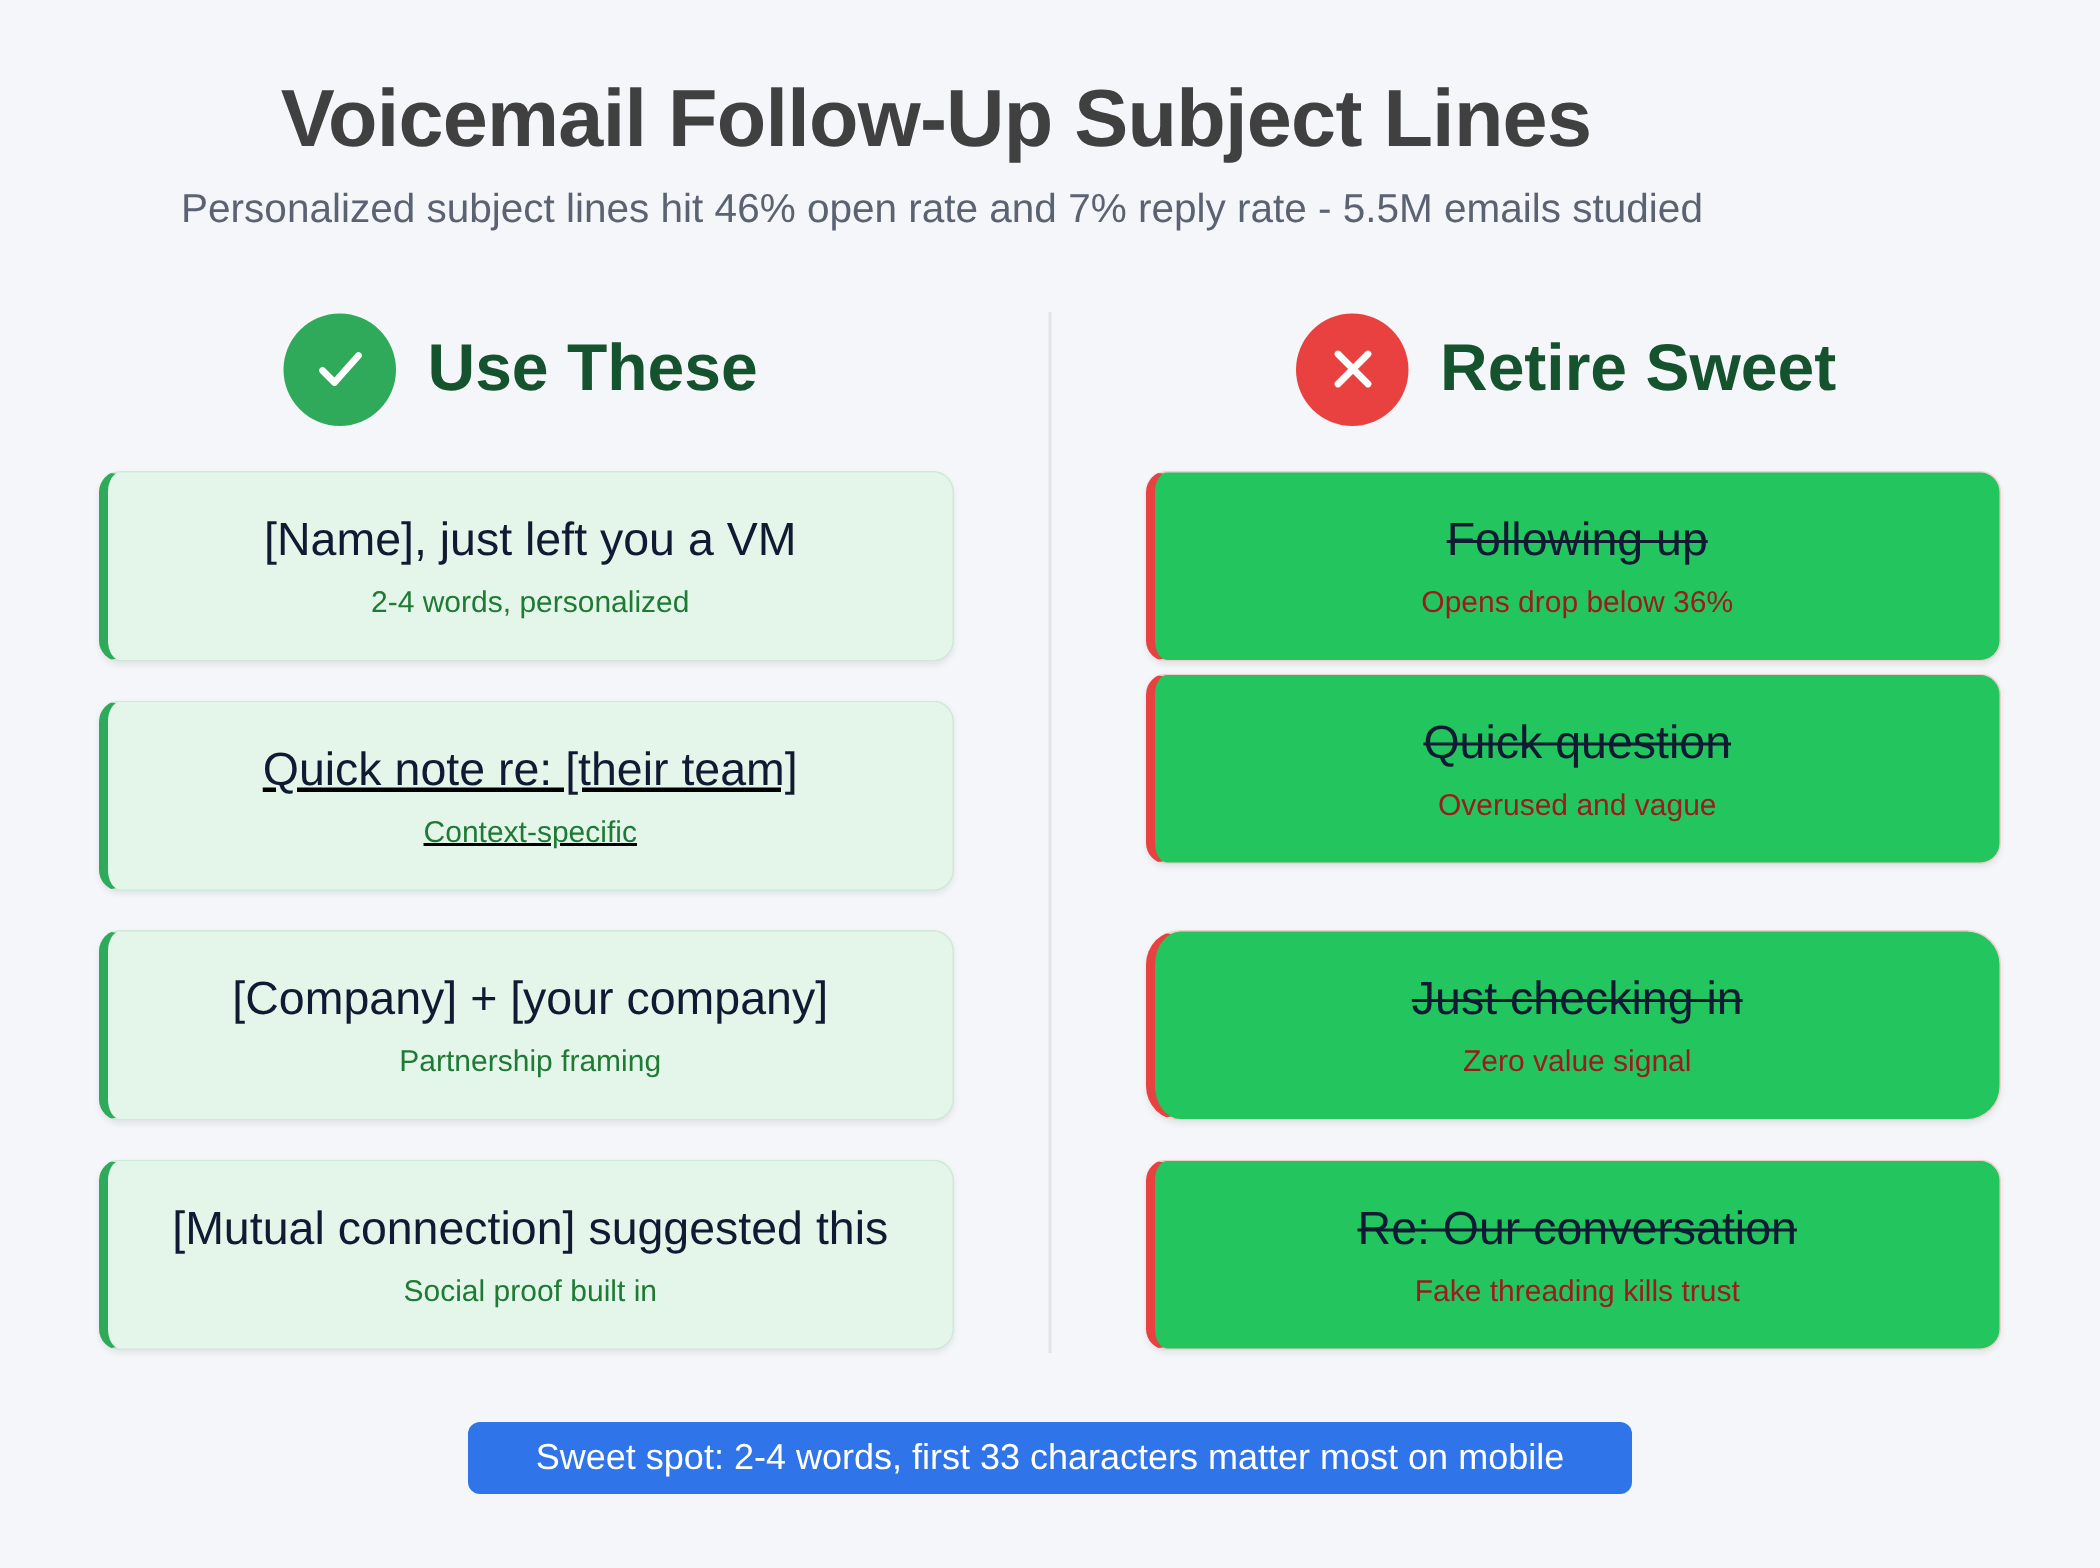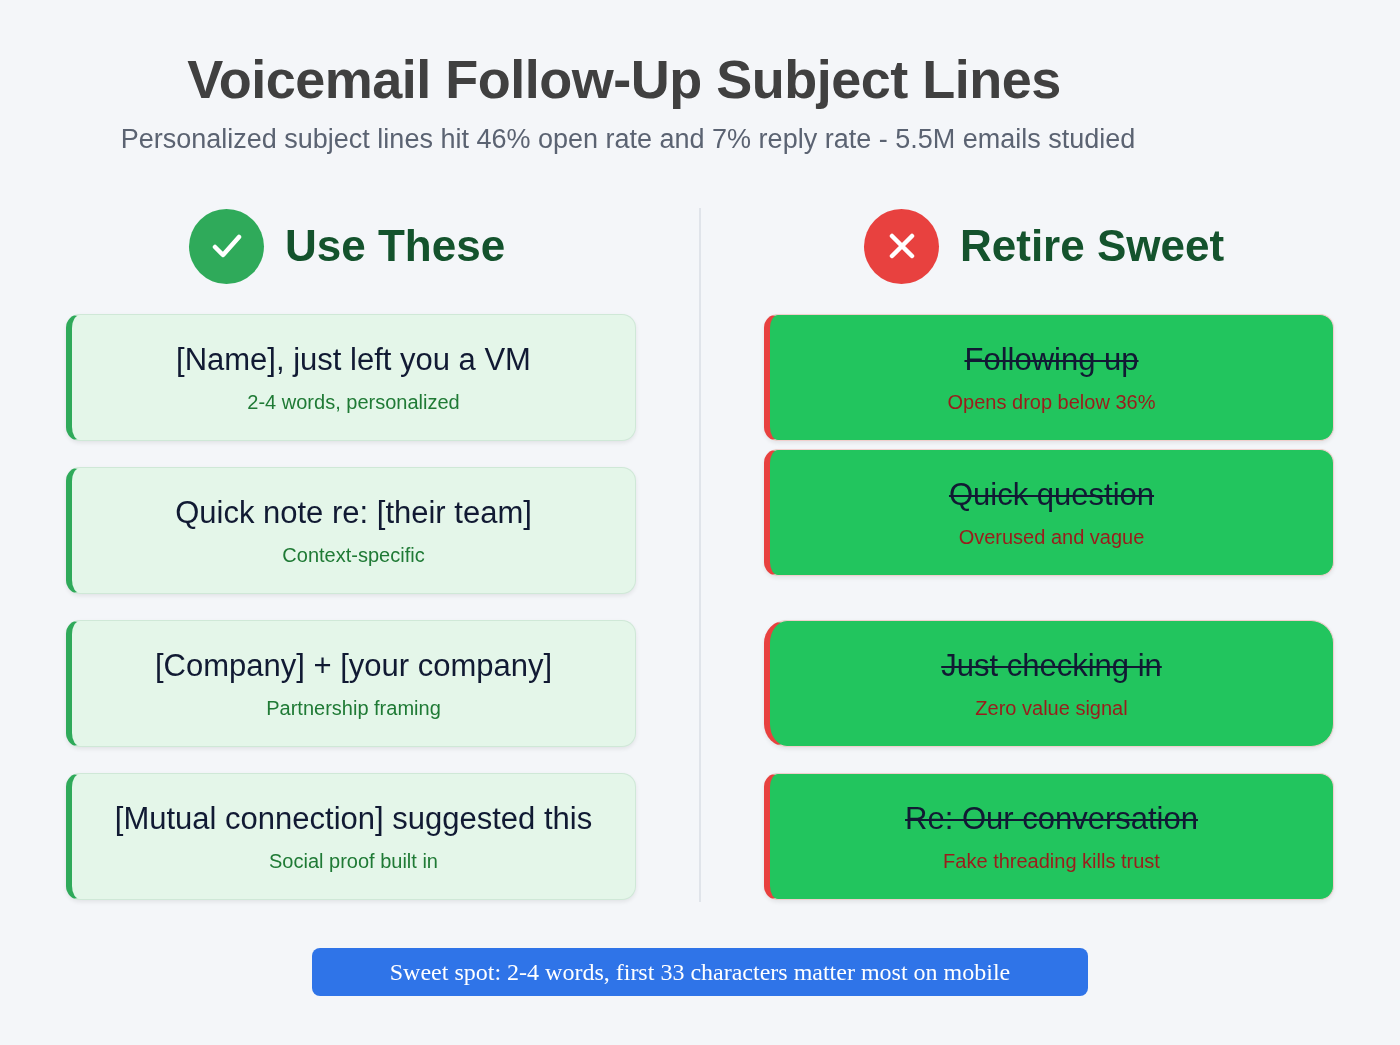--- a/index.html
+++ b/index.html
@@ -54,21 +54,21 @@
     }
     .card-main { font-size: 31px; color: #111a33; line-height: 1.2; }
     .card.bad .card-main { text-decoration: line-through; text-decoration-thickness: 2px; }
     .card-sub { font-size: 20px; margin-top: 12px; }
     .card.good .card-sub { color: #1f7a35; }
     .card.bad .card-sub { color: #9b1c1c; }
     .tip {
       position: absolute; top: 948px; left: 312px; width: 776px; height: 48px;
       background: #2f74e8; border-radius: 8px;
       color: #ffffff; font-size: 24px;
-      display: flex; align-items: center; justify-content: center; font-family: Liberation Serif, serif;
+      display: flex; align-items: center; justify-content: center;
     }
   </style>
 </head>
 <body>
 
 <div class="page">
   <h1 class="title">Voicemail Follow-Up Subject Lines</h1>
   <p class="subtitle">Personalized subject lines hit 46% open rate and 7% reply rate - 5.5M emails studied</p>
 
   <div class="divider"></div>
@@ -79,21 +79,21 @@
           <path d="M8 21 L16 29 L32 11" fill="none" stroke="#ffffff" stroke-width="4.5" stroke-linecap="round" stroke-linejoin="round"></path>
         </svg>
     </div>
     <span class="col-label">Use These</span>
   </div>
 
   <div class="card good" style="top:314px;">
     <div class="card-main">[Name], just left you a VM</div>
     <div class="card-sub">2-4 words, personalized</div>
   </div>
-  <div class="card good" style="top:467px;">
+  <div class="card good" style="top:467px;text-decoration:underline;">
     <div class="card-main">Quick note re: [their team]</div>
     <div class="card-sub">Context-specific</div>
   </div>
   <div class="card good" style="top:620px;">
     <div class="card-main">[Company] + [your company]</div>
     <div class="card-sub">Partnership framing</div>
   </div>
   <div class="card good" style="top:773px;">
     <div class="card-main">[Mutual connection] suggested this</div>
     <div class="card-sub">Social proof built in</div>

